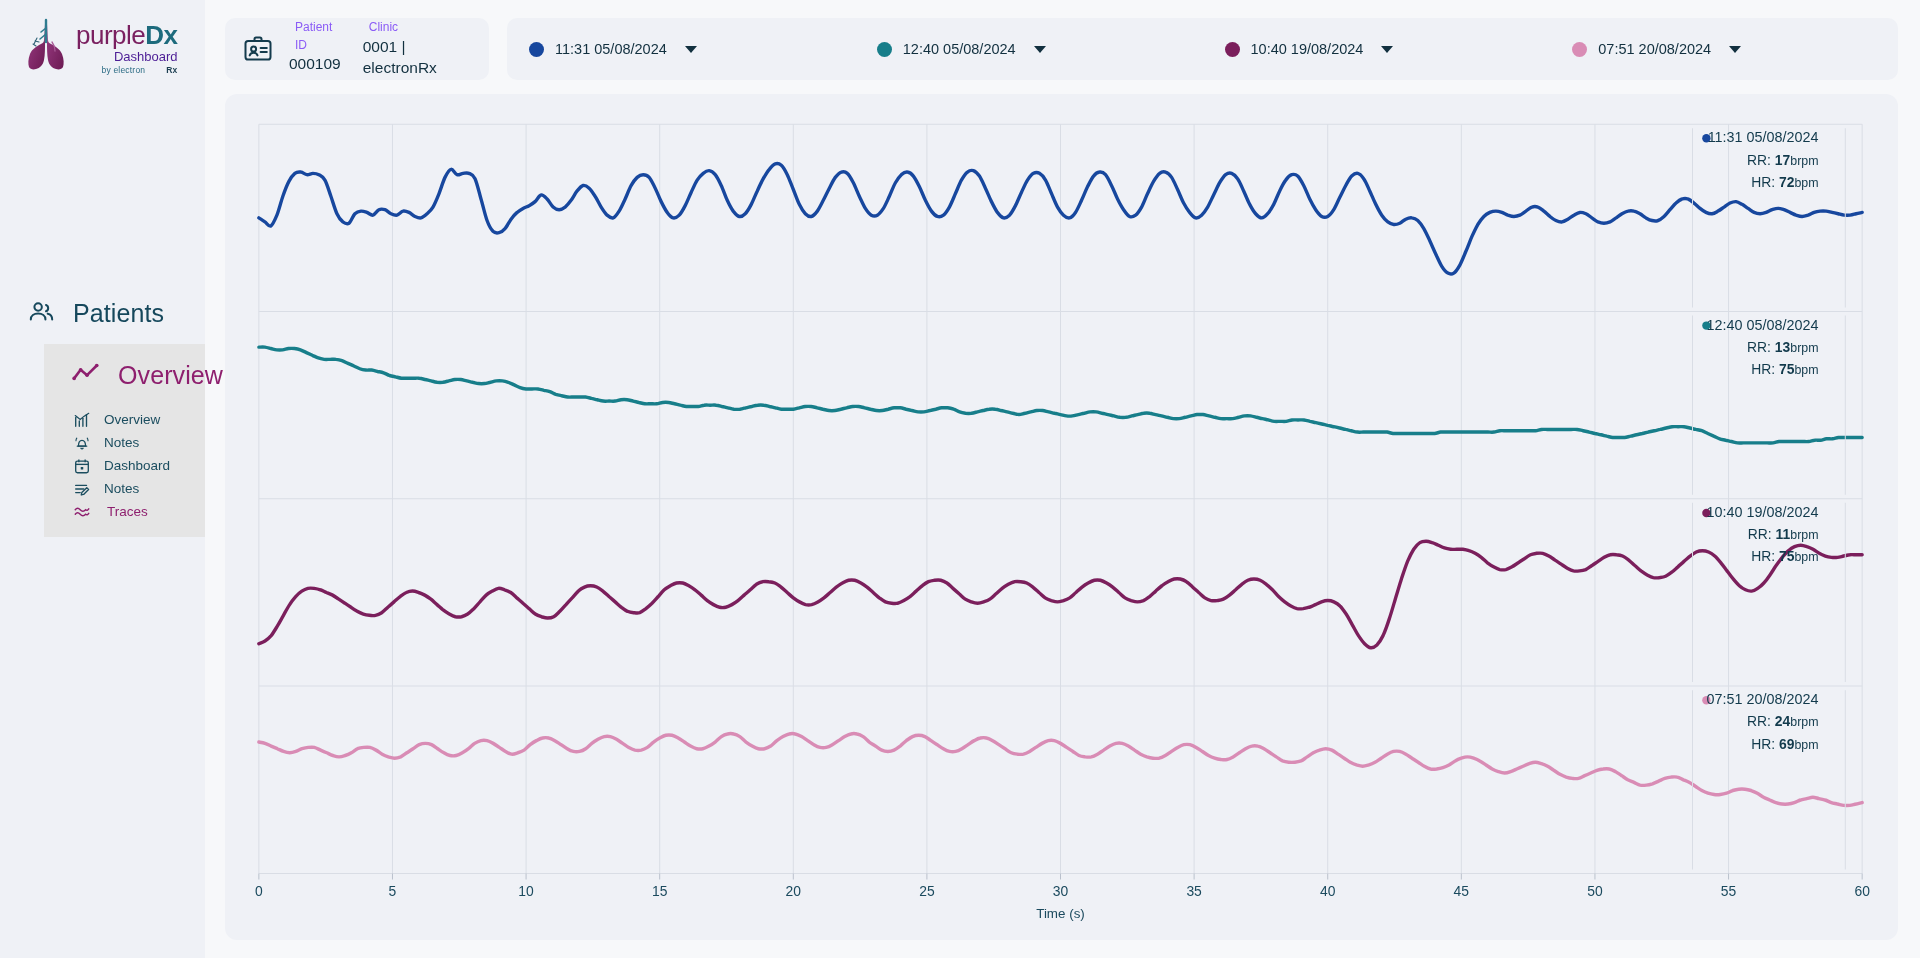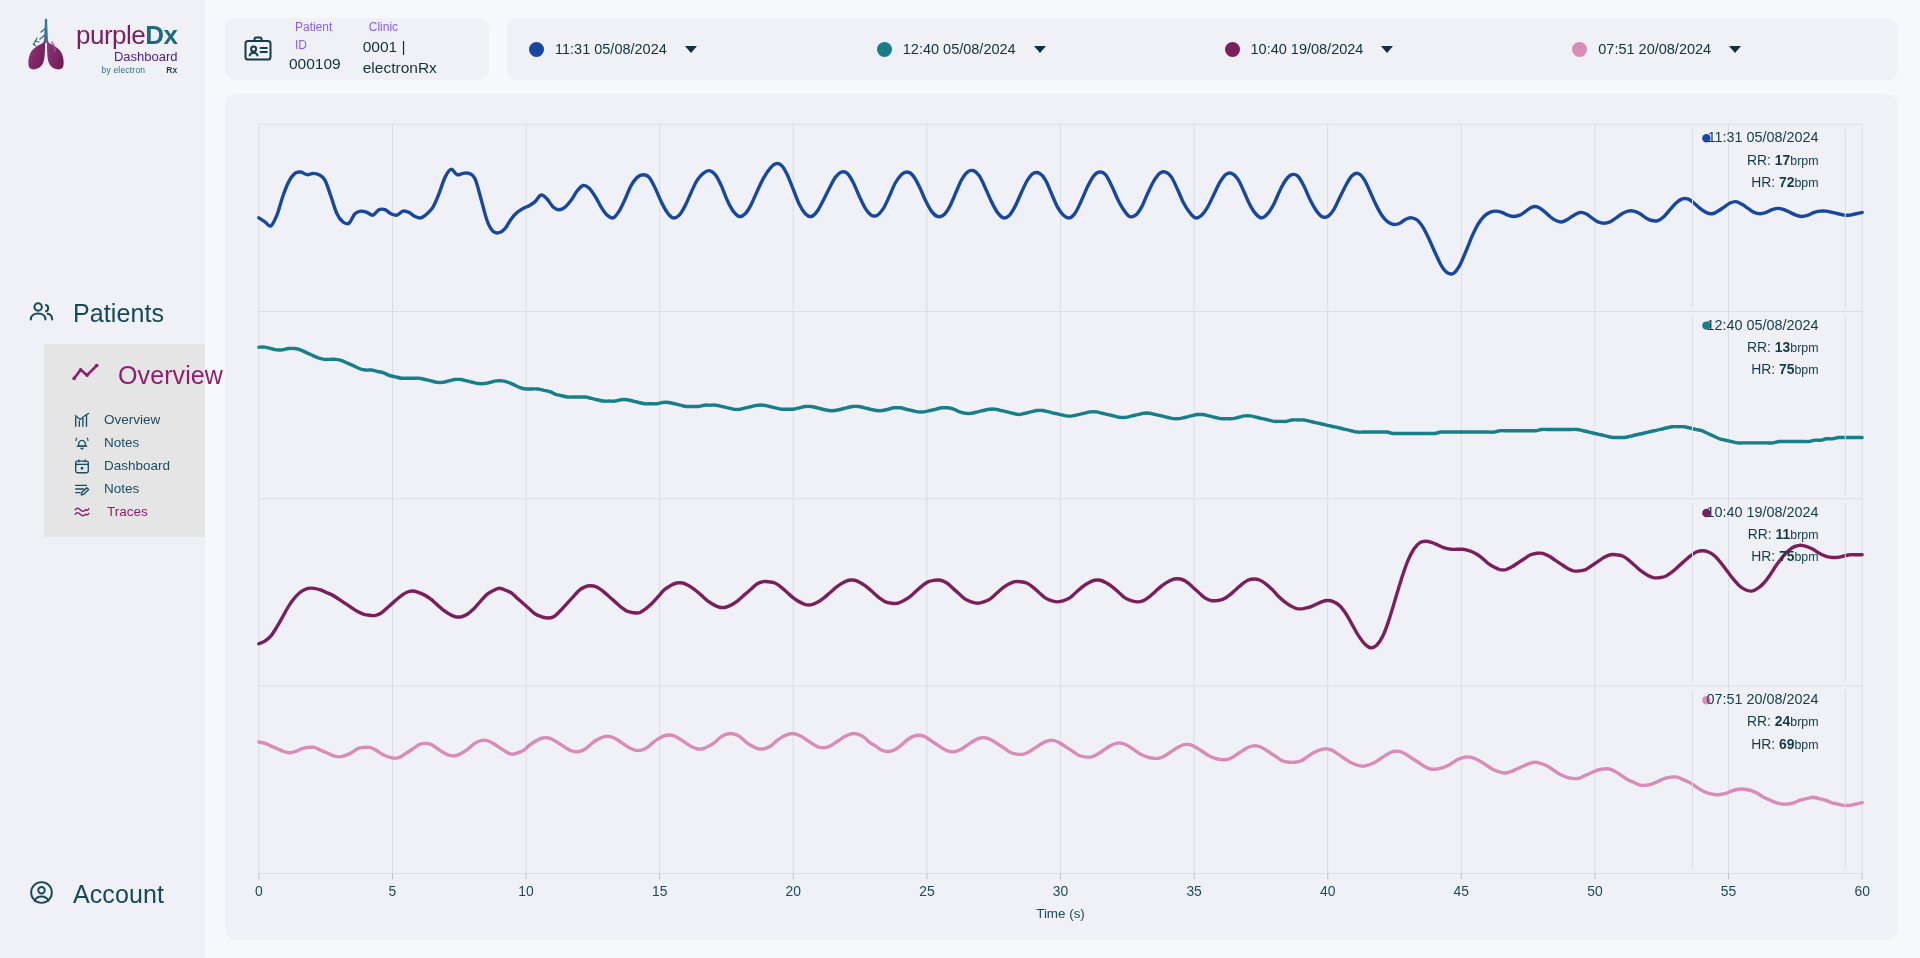--- a/index.html
+++ b/index.html
@@ -211,30 +211,20 @@
               <path d="M2.5 12.5 Q5 9 8 12.5 T14 12.5 Q16 14 17.5 11.5"></path>
             </svg>
           </span>
           <span>Traces</span>
         </div>
 
       </div>
     </div>
 
     <div class="nav-bottom">
-      <div class="nav-main">
-        <span>
-          <svg viewBox="0 0 24 24" width="27" height="27" fill="none" stroke="currentColor" stroke-width="1.7" stroke-linecap="round">
-            <circle cx="12" cy="12" r="9.2"></circle>
-              <circle cx="12" cy="10" r="2.9"></circle>
-            <path d="M5.9 19.4c1-2.6 3.3-3.9 6.1-3.9s5.1 1.3 6.1 3.9"></path>
-          </svg>
-        </span>
-        <span class="label">Account</span>
-      </div>
     </div>
 
   </aside>
 
   <main class="main">
 
     <div class="topbar">
 
       <div class="patient-card">
         <span class="badge-icon">

